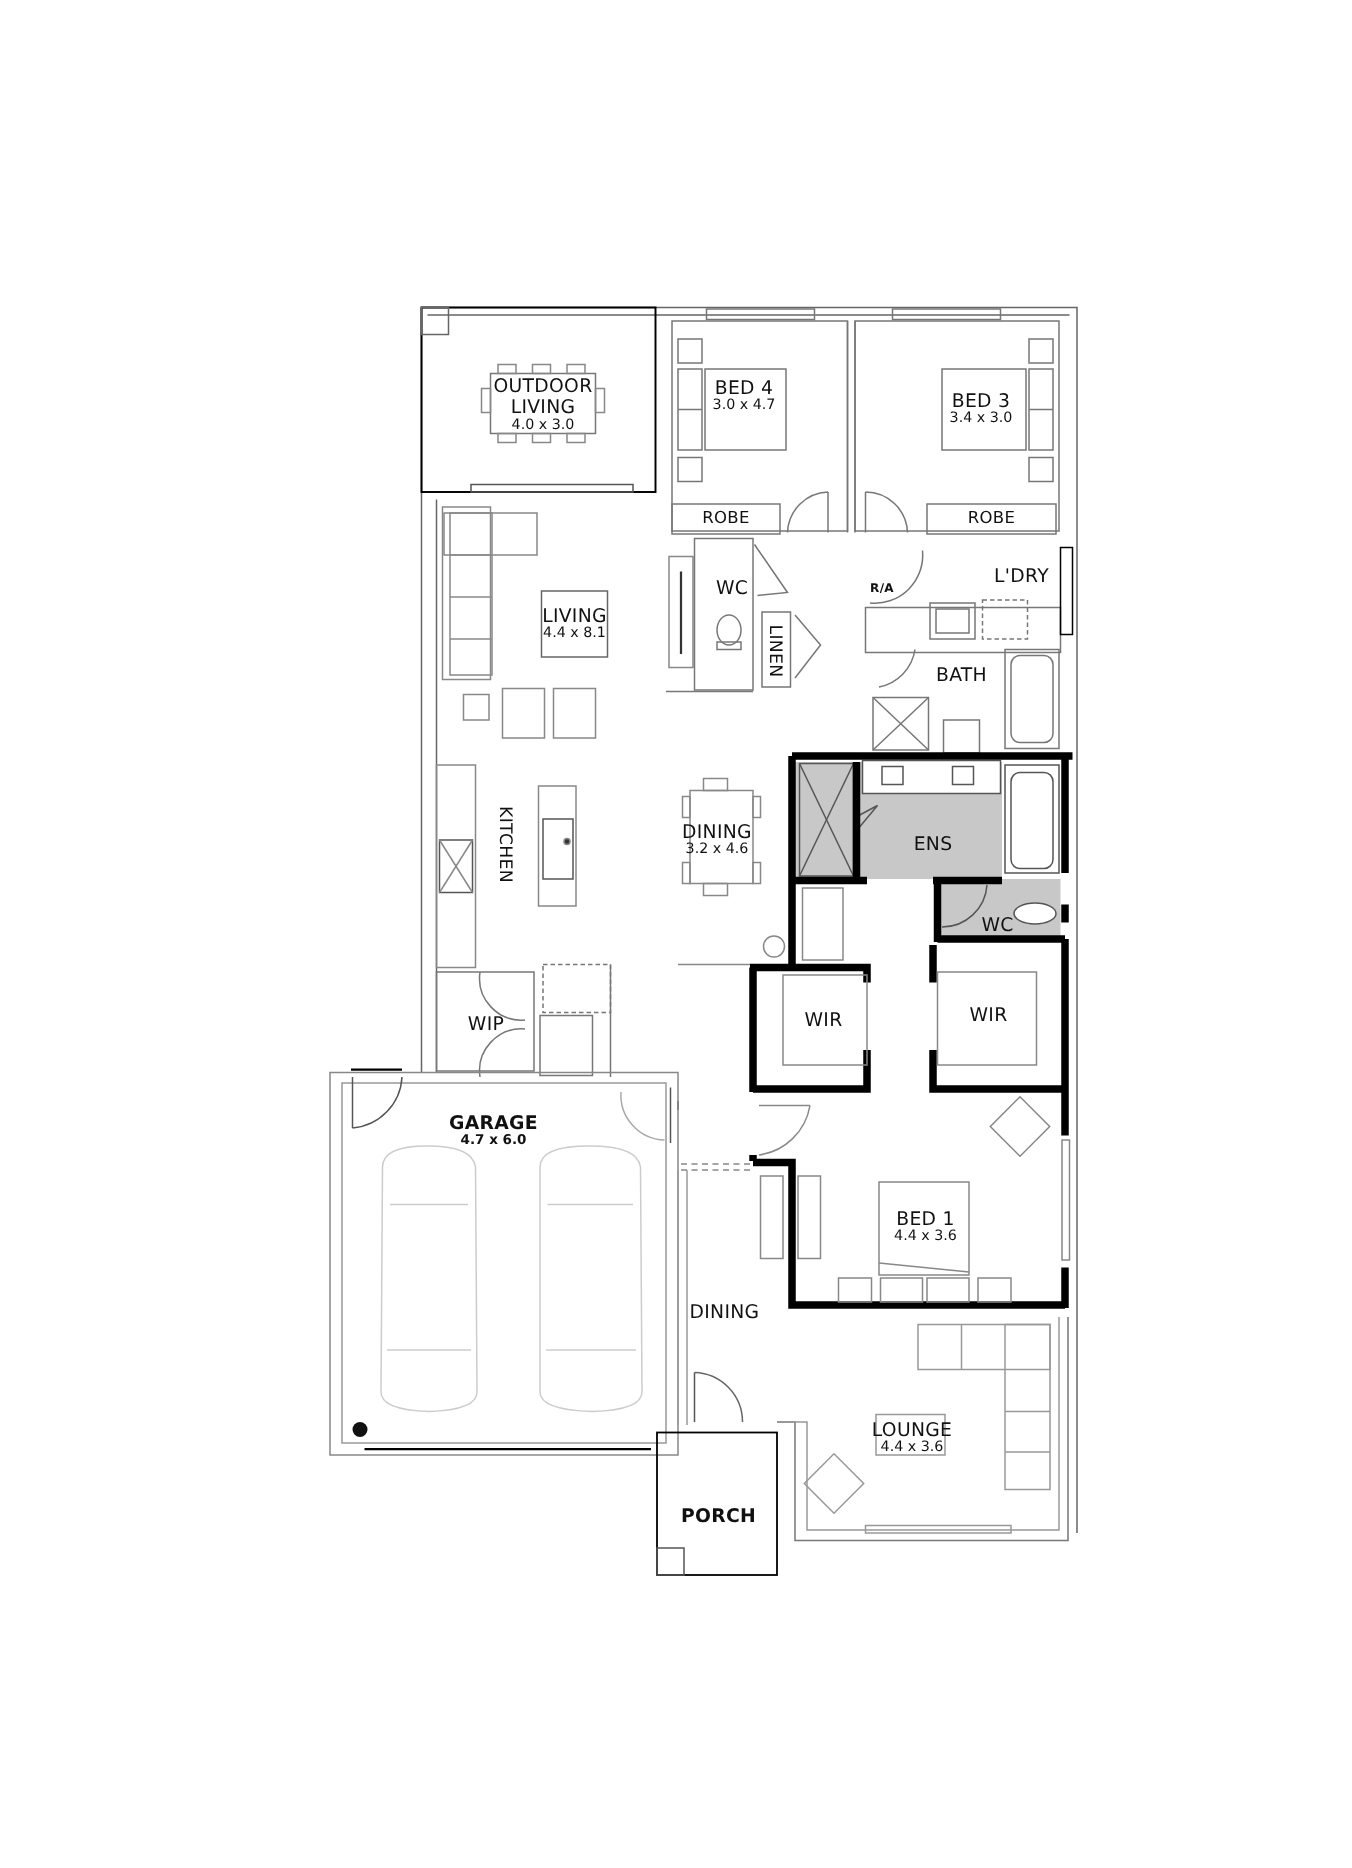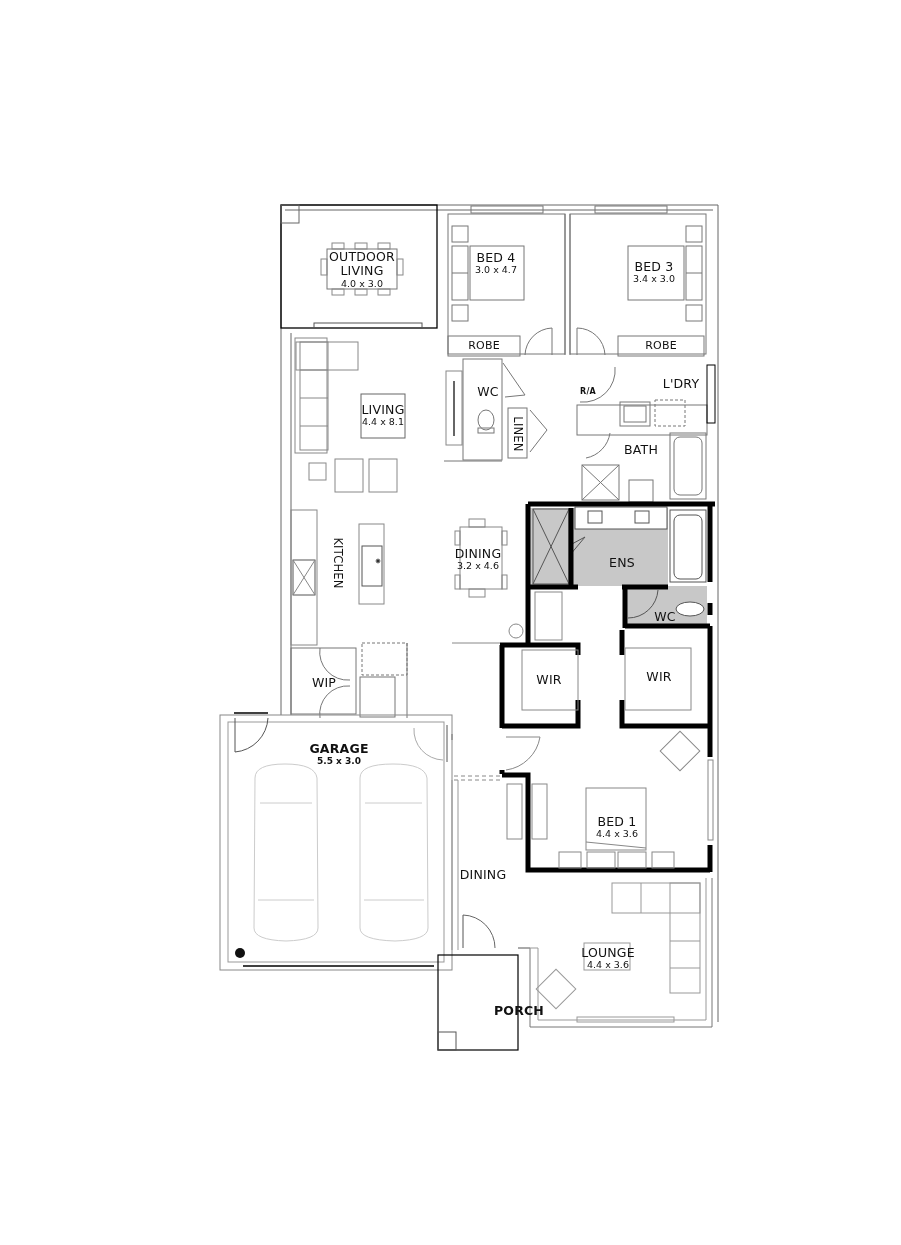--- a/index.html
+++ b/index.html
@@ -328,34 +328,34 @@
 </div>
 
 <div class="lbl" style="left:549px;top:680px;">
   <span class="name">WIR</span>
 </div>
 
 <div class="lbl" style="left:659px;top:677px;">
   <span class="name">WIR</span>
 </div>
 
-<div class="lbl bold" style="left:339px;top:754px;">
+<div class="lbl bold" style="left:329px;top:754px;">
   <span class="name">GARAGE</span>
-  <span class="dim">5.5 x 3.0</span>
-</div>
-
-<div class="lbl" style="left:617px;top:818px;margin-top:10px;">
+  <span class="dim">4.7 x 6.0</span>
+</div>
+
+<div class="lbl" style="left:617px;top:818px;">
   <span class="name">BED 1</span>
   <span class="dim">4.4 x 3.6</span>
 </div>
 
 <div class="lbl" style="left:483px;top:875px;">
   <span class="name">DINING</span>
 </div>
 
 <div class="lbl" style="left:608px;top:959px;">
   <span class="name">LOUNGE</span>
   <span class="dim">4.4 x 3.6</span>
 </div>
 
-<div class="lbl bold" style="left:479px;top:1011px;margin-left:40px;">
+<div class="lbl bold" style="left:479px;top:1011px;">
   <span class="name">PORCH</span>
 </div>
 
 </body></html>

